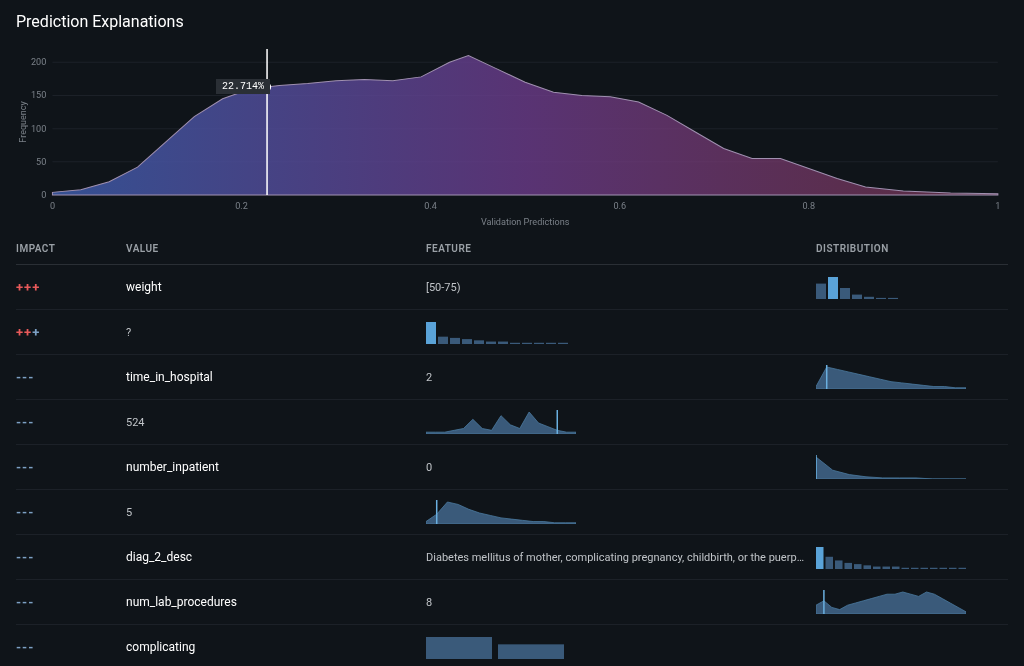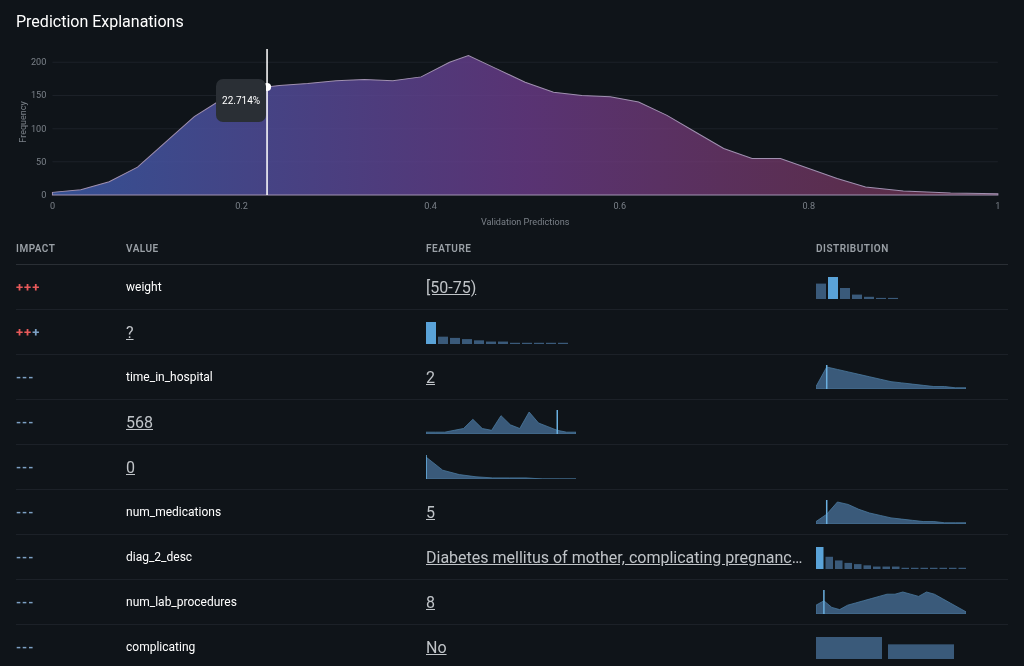--- a/index.html
+++ b/index.html
@@ -51,36 +51,36 @@
     min-height: 38px;
   }
   .impact-pos { color: #e85a5a; font-weight: 700; font-size: 13px; letter-spacing: 1px; }
   .impact-neg { color: #7da0c4; font-weight: 700; font-size: 13px; letter-spacing: 1px; }
   .impact-mix { font-weight: 700; font-size: 13px; letter-spacing: 1px; }
   .impact-mix .p { color: #e85a5a; }
   .impact-mix .n { color: #7da0c4; }
   .feature { color: #ffffff; font-weight: 400; font-size: 12px; }
   .value {
     color: #c0c4c8;
-    font-size: 16px;
+    font-size: 11px;
     white-space: nowrap;
     overflow: hidden;
     text-overflow: ellipsis;
     padding-right: 10px;
-    text-decoration: underline;
   }
   .dist { height: 24px; width: 150px; }
   .chart-tooltip {
     position: absolute;
     background: #2a2f35;
     color: #ffffff;
     font-size: 10px;
-    padding: 16px 6px;
-    border-radius: 7px;
+    padding: 2px 6px;
+    border-radius: 0;
     pointer-events: none;
+    font-family: Liberation Mono, monospace;
   }
 </style>
 </head>
 <body>
 
 <div class="container">
   <div class="title">Prediction Explanations</div>
 
   <div class="chart-area">
     <svg class="chart-svg" id="main-chart" viewBox="0 0 980 190" preserveAspectRatio="none">
@@ -160,37 +160,37 @@
           <div class="impact-neg">---</div>
           <div class="feature">time_in_hospital</div>
           <div class="value">2</div>
           <div class="dist"><svg width="150" height="24">
               <path d="M 0 24 L 0 21.555555555555557 L 10.714285714285714 2 L 21.428571428571427 4.444444444444446 L 32.14285714285714 6.888888888888889 L 42.857142857142854 9.333333333333334 L 53.57142857142857 11.777777777777777 L 64.28571428571428 14.222222222222223 L 75 16.666666666666668 L 85.71428571428571 17.88888888888889 L 96.42857142857143 19.11111111111111 L 107.14285714285714 20.333333333333332 L 117.85714285714286 21.555555555555557 L 128.57142857142856 21.555555555555557 L 139.28571428571428 22.77777777777778 L 150 22.77777777777778 L 150 24 Z" fill="#3a5a7a" stroke="#4a7aa0" stroke-width="0.8"></path>
               <line x1="10.714285714285714" y1="0" x2="10.714285714285714" y2="24" stroke="#6ab0e0" stroke-width="1.5"></line>
             </svg></div>
         </div>
         <div class="trow">
           <div class="impact-neg">---</div>
-          <div class="value">568</div>
+          <div class="value">524</div>
           <div class="dist"><svg width="150" height="24">
               <path d="M 0 24 L 0 22.166666666666668 L 9.375 22.166666666666668 L 18.75 22.166666666666668 L 28.125 20.333333333333332 L 37.5 18.5 L 46.875 9.333333333333334 L 56.25 18.5 L 65.625 20.333333333333332 L 75 5.666666666666664 L 84.375 14.833333333333332 L 93.75 18.5 L 103.125 2 L 112.5 13 L 121.875 16.666666666666668 L 131.25 20.333333333333332 L 140.625 22.166666666666668 L 150 22.166666666666668 L 150 24 Z" fill="#3a5a7a" stroke="#4a7aa0" stroke-width="0.8"></path>
               <line x1="131.25" y1="0" x2="131.25" y2="24" stroke="#6ab0e0" stroke-width="1.5"></line>
             </svg></div>
         </div>
         <div class="trow">
           <div class="impact-neg">---</div>
+          <div class="feature">number_inpatient</div>
           <div class="value">0</div>
           <div class="dist"><svg width="150" height="24">
               <path d="M 0 24 L 0 2 L 16.666666666666664 15.2 L 33.33333333333333 19.6 L 50 21.8 L 66.66666666666666 22.9 L 83.33333333333334 22.9 L 100 22.9 L 116.66666666666667 24 L 133.33333333333331 24 L 150 24 L 150 24 Z" fill="#3a5a7a" stroke="#4a7aa0" stroke-width="0.8"></path>
               <line x1="0" y1="0" x2="0" y2="24" stroke="#6ab0e0" stroke-width="1.5"></line>
             </svg></div>
         </div>
         <div class="trow">
           <div class="impact-neg">---</div>
-          <div class="feature">num_medications</div>
           <div class="value">5</div>
           <div class="dist"><svg width="150" height="24">
               <path d="M 0 24 L 0 21.555555555555557 L 10.714285714285714 14.222222222222223 L 21.428571428571427 2 L 32.14285714285714 4.444444444444446 L 42.857142857142854 9.333333333333334 L 53.57142857142857 13 L 64.28571428571428 15.444444444444445 L 75 17.88888888888889 L 85.71428571428571 19.11111111111111 L 96.42857142857143 20.333333333333332 L 107.14285714285714 21.555555555555557 L 117.85714285714286 21.555555555555557 L 128.57142857142856 22.77777777777778 L 139.28571428571428 22.77777777777778 L 150 22.77777777777778 L 150 24 Z" fill="#3a5a7a" stroke="#4a7aa0" stroke-width="0.8"></path>
               <line x1="10.714285714285714" y1="0" x2="10.714285714285714" y2="24" stroke="#6ab0e0" stroke-width="1.5"></line>
             </svg></div>
         </div>
         <div class="trow">
           <div class="impact-neg">---</div>
           <div class="feature">diag_2_desc</div>
           <div class="value">Diabetes mellitus of mother, complicating pregnancy, childbirth, or the puerperium, unspecified a...</div>
@@ -218,21 +218,20 @@
           <div class="feature">num_lab_procedures</div>
           <div class="value">8</div>
           <div class="dist"><svg width="150" height="24">
               <path d="M 0 24 L 0 15.2 L 7.894736842105263 10.8 L 15.789473684210526 17.4 L 23.684210526315788 19.6 L 31.57894736842105 15.2 L 39.473684210526315 13 L 47.368421052631575 10.8 L 55.26315789473684 8.600000000000001 L 63.1578947368421 6.399999999999999 L 71.05263157894737 4.199999999999999 L 78.94736842105263 4.199999999999999 L 86.8421052631579 2 L 94.73684210526315 4.199999999999999 L 102.63157894736842 6.399999999999999 L 110.52631578947368 2 L 118.42105263157895 4.199999999999999 L 126.3157894736842 8.600000000000001 L 134.21052631578948 13 L 142.10526315789474 17.4 L 150 21.8 L 150 24 Z" fill="#3a5a7a" stroke="#4a7aa0" stroke-width="0.8"></path>
               <line x1="7.894736842105263" y1="0" x2="7.894736842105263" y2="24" stroke="#6ab0e0" stroke-width="1.5"></line>
             </svg></div>
         </div>
         <div class="trow">
           <div class="impact-neg">---</div>
           <div class="feature">complicating</div>
-          <div class="value">No</div>
           <div class="dist"><svg width="150" height="24">
               <rect x="0" y="2" width="66" height="22" fill="#3a5a7a"></rect>
               <rect x="72" y="9.333333333333334" width="66" height="14.666666666666666" fill="#3a5a7a"></rect>
             </svg></div>
         </div>
       </div>
   </div>
 </div>
 
 </body></html>

